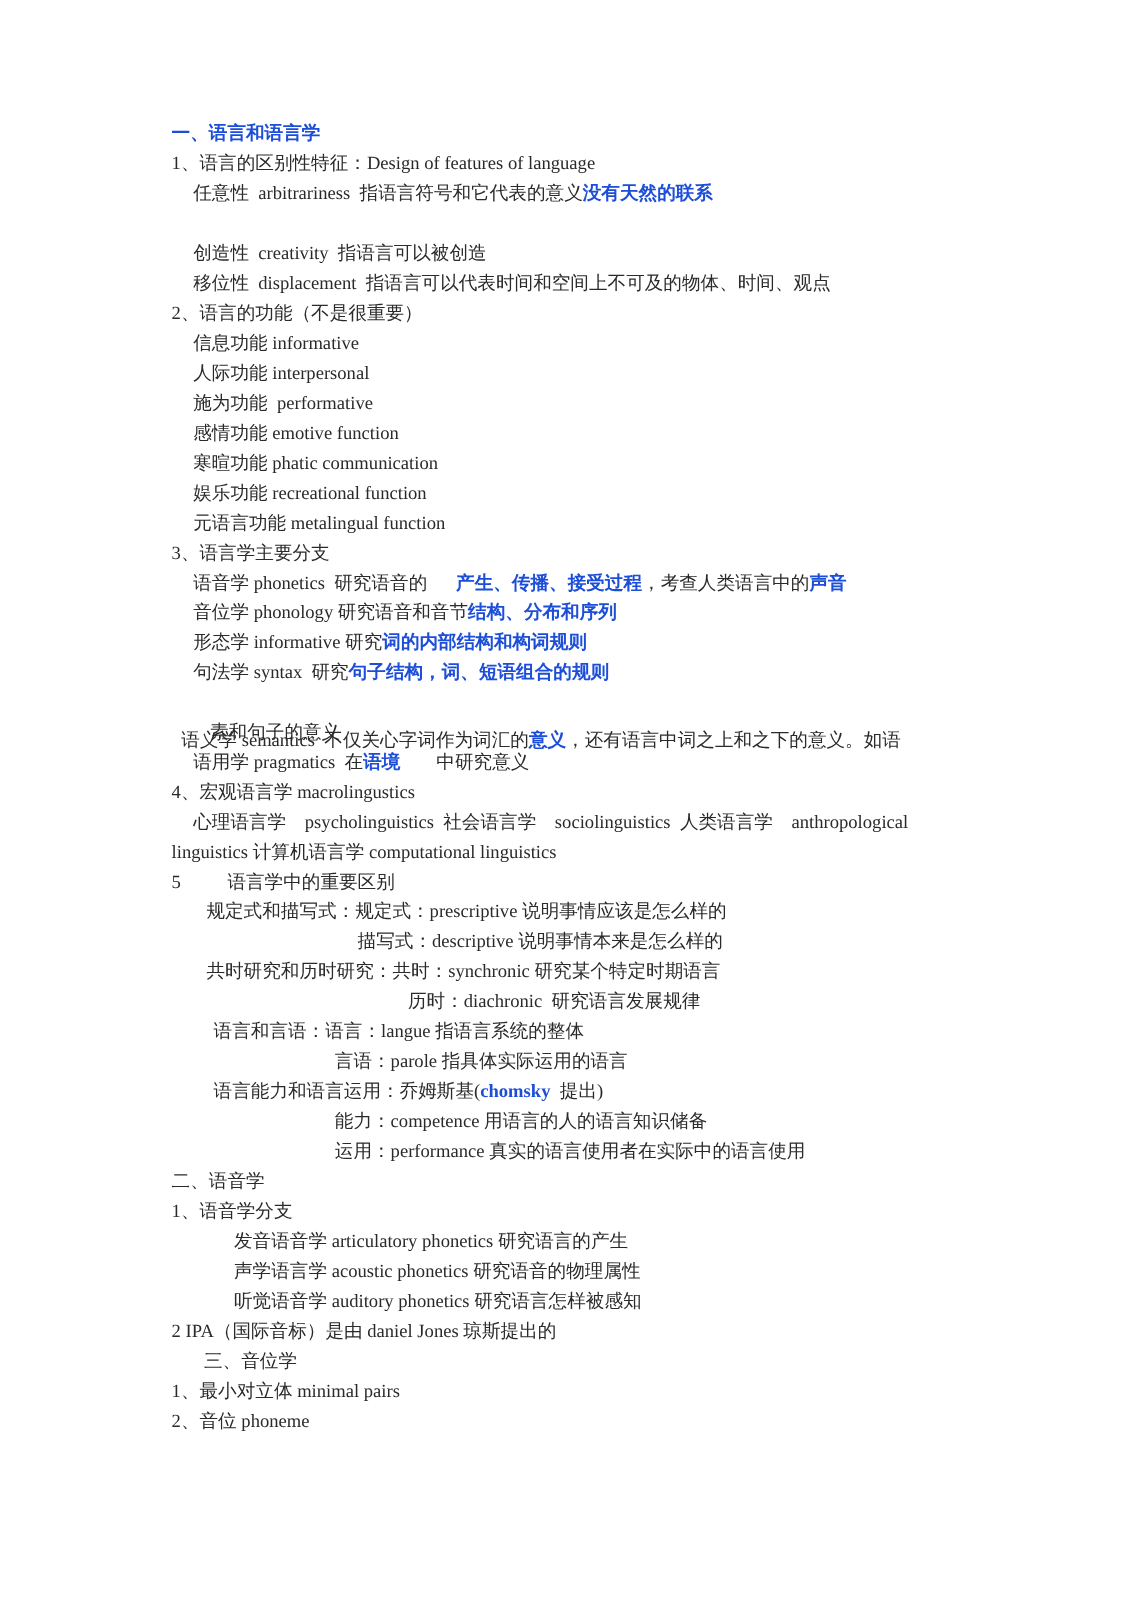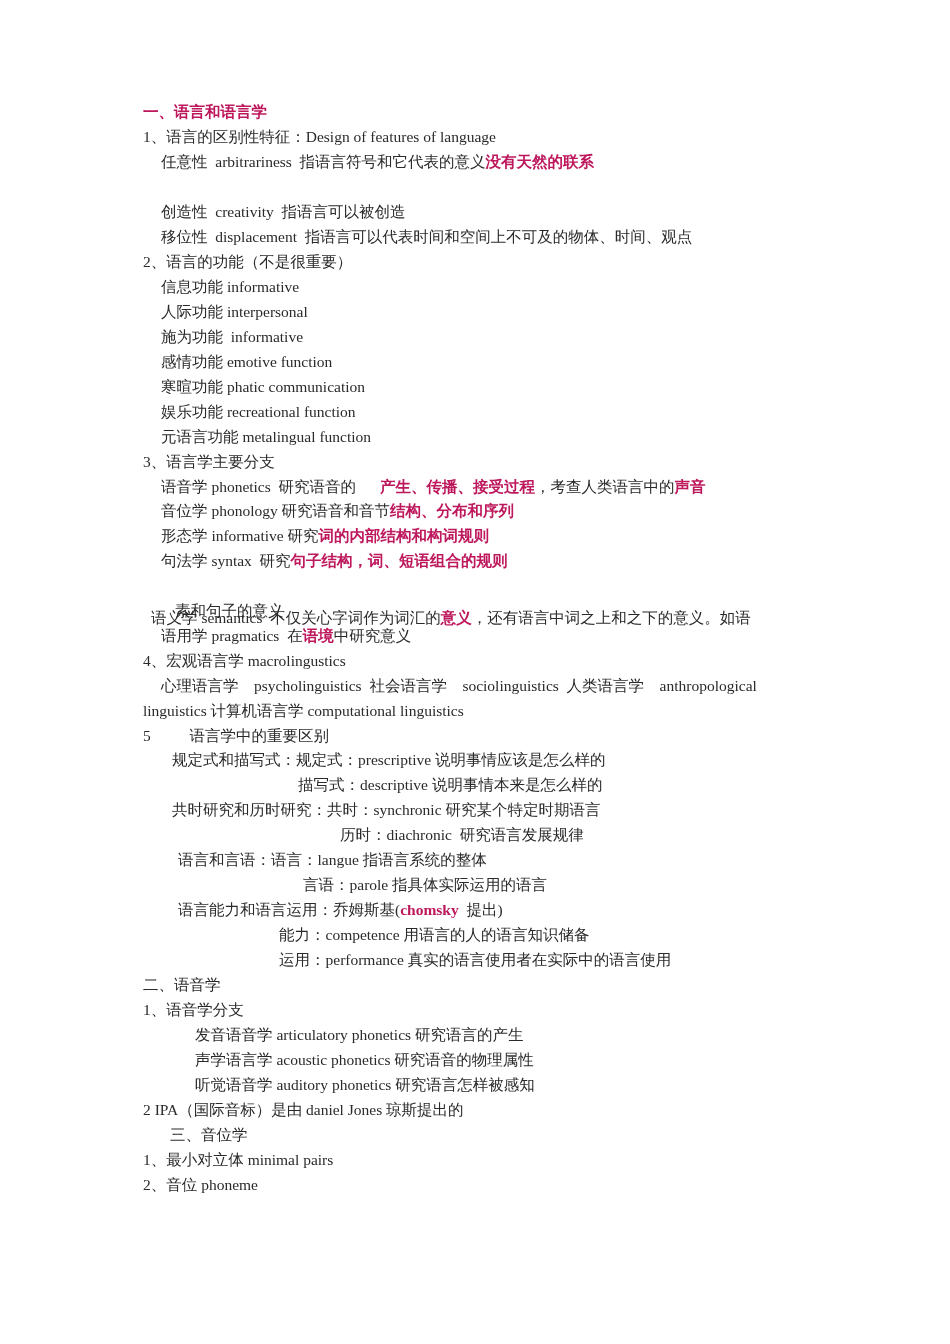--- a/index.html
+++ b/index.html
@@ -1,56 +1,56 @@
 <!DOCTYPE html>
 <html><head>
 <meta charset="utf-8">
 <style>
   html, body { margin:0; padding:0; background:#ffffff; }
   body { width:950px; height:1344px; position:relative; overflow:hidden;
          font-family:"Liberation Serif","DejaVu Serif",serif; color:#222; }
   .page { position:absolute; left:0; top:0; width:950px; height:1344px; background:#fff; }
   .line { position:absolute; font-size:15.5px; line-height:20px; white-space:nowrap; color:#2a2a2a; }
-  .line b { font-weight:bold; color:#be185d; }
+  .line b { font-weight:bold; color:#1d4ed8; }
 </style>
 </head>
 <body>
 
 <div class="page" id="page">
     <div class="line" style="left: 143px; top: 102px;"><b style="white-space: pre;">一、语言和语言学</b></div>
     <div class="line" style="left: 143px; top: 127px;"><span style="white-space: pre;">1、语言的区别性特征：Design of features of language</span></div>
     <div class="line" style="left: 161px; top: 152px;"><span style="white-space: pre;">任意性  arbitrariness  指语言符号和它代表的意义</span><b style="white-space: pre;">没有天然的联系</b></div>
     <div class="line" style="left: 161px; top: 202px;"><span style="white-space: pre;">创造性  creativity  指语言可以被创造</span></div>
     <div class="line" style="left: 161px; top: 227px;"><span style="white-space: pre;">移位性  displacement  指语言可以代表时间和空间上不可及的物体、时间、观点</span></div>
     <div class="line" style="left: 143px; top: 252px;"><span style="white-space: pre;">2、语言的功能（不是很重要）</span></div>
     <div class="line" style="left: 161px; top: 277px;"><span style="white-space: pre;">信息功能 informative</span></div>
     <div class="line" style="left: 161px; top: 302px;"><span style="white-space: pre;">人际功能 interpersonal</span></div>
-    <div class="line" style="left: 161px; top: 327px;"><span style="white-space: pre;">施为功能  informative</span></div>
+    <div class="line" style="left: 161px; top: 327px;"><span style="white-space: pre;">施为功能  performative</span></div>
     <div class="line" style="left: 161px; top: 352px;"><span style="white-space: pre;">感情功能 emotive function</span></div>
     <div class="line" style="left: 161px; top: 377px;"><span style="white-space: pre;">寒暄功能 phatic communication</span></div>
     <div class="line" style="left: 161px; top: 402px;"><span style="white-space: pre;">娱乐功能 recreational function</span></div>
     <div class="line" style="left: 161px; top: 427px;"><span style="white-space: pre;">元语言功能 metalingual function</span></div>
     <div class="line" style="left: 143px; top: 452px;"><span style="white-space: pre;">3、语言学主要分支</span></div>
     <div class="line" style="left: 161px; top: 477px;"><span style="white-space: pre;">语音学 phonetics  研究语音的</span><b style="white-space: pre; padding-left: 24px;">产生、传播、接受过程</b><span style="white-space: pre;">，考查人类语言中的</span><b style="white-space: pre;">声音</b></div>
     <div class="line" style="left: 161px; top: 501px;"><span style="white-space: pre;">音位学 phonology 研究语音和音节</span><b style="white-space: pre;">结构、分布和序列</b></div>
     <div class="line" style="left: 161px; top: 526px;"><span style="white-space: pre;">形态学 informative 研究</span><b style="white-space: pre;">词的内部结构和构词规则</b></div>
     <div class="line" style="left: 161px; top: 551px;"><span style="white-space: pre;">句法学 syntax  研究</span><b style="white-space: pre;">句子结构，词、短语组合的规则</b></div>
     <div class="line" style="left: 151px; top: 576px; margin-top: 32px;"><span style="white-space: pre;">语义学 semantics  不仅关心字词作为词汇的</span><b style="white-space: pre;">意义</b><span style="white-space: pre;">，还有语言中词之上和之下的意义。如语</span></div>
     <div class="line" style="left: 143px; top: 601px; margin-left: 32px;"><span style="white-space: pre;">素和句子的意义</span></div>
-    <div class="line" style="left: 161px; top: 626px;"><span style="white-space: pre;">语用学 pragmatics  在</span><b style="white-space: pre;">语境</b><span style="white-space: pre;">中研究意义</span></div>
+    <div class="line" style="left: 161px; top: 626px;"><span style="white-space: pre;">语用学 pragmatics  在</span><b style="white-space: pre;">语境</b><span style="white-space: pre; margin-left: 30px;">中研究意义</span></div>
     <div class="line" style="left: 143px; top: 651px;"><span style="white-space: pre;">4、宏观语言学 macrolingustics</span></div>
     <div class="line" style="left: 161px; top: 676px;"><span style="white-space: pre;">心理语言学    psycholinguistics  社会语言学    sociolinguistics  人类语言学    anthropological</span></div>
     <div class="line" style="left: 143px; top: 701px;"><span style="white-space: pre;">linguistics 计算机语言学 computational linguistics</span></div>
     <div class="line" style="left: 143px; top: 726px;"><span style="white-space: pre;">5          语言学中的重要区别</span></div>
     <div class="line" style="left: 172px; top: 750px;"><span style="white-space: pre;">规定式和描写式：规定式：prescriptive 说明事情应该是怎么样的</span></div>
     <div class="line" style="left: 298px; top: 775px;"><span style="white-space: pre;">描写式：descriptive 说明事情本来是怎么样的</span></div>
     <div class="line" style="left: 172px; top: 800px;"><span style="white-space: pre;">共时研究和历时研究：共时：synchronic 研究某个特定时期语言</span></div>
     <div class="line" style="left: 340px; top: 825px;"><span style="white-space: pre;">历时：diachronic  研究语言发展规律</span></div>
     <div class="line" style="left: 178px; top: 850px;"><span style="white-space: pre;">语言和言语：语言：langue 指语言系统的整体</span></div>
-    <div class="line" style="left: 279px; top: 875px;"><span style="white-space: pre; margin-left: 24px;">言语：parole 指具体实际运用的语言</span></div>
+    <div class="line" style="left: 279px; top: 875px;"><span style="white-space: pre;">言语：parole 指具体实际运用的语言</span></div>
     <div class="line" style="left: 178px; top: 900px;"><span style="white-space: pre;">语言能力和语言运用：乔姆斯基(</span><b style="white-space: pre;">chomsky</b><span style="white-space: pre;">  提出)</span></div>
     <div class="line" style="left: 279px; top: 925px;"><span style="white-space: pre;">能力：competence 用语言的人的语言知识储备</span></div>
     <div class="line" style="left: 279px; top: 950px;"><span style="white-space: pre;">运用：performance 真实的语言使用者在实际中的语言使用</span></div>
     <div class="line" style="left: 143px; top: 975px;"><span style="white-space: pre;">二、语音学</span></div>
     <div class="line" style="left: 143px; top: 1000px;"><span style="white-space: pre;">1、语音学分支</span></div>
     <div class="line" style="left: 195px; top: 1025px;"><span style="white-space: pre;">发音语音学 articulatory phonetics 研究语言的产生</span></div>
     <div class="line" style="left: 195px; top: 1050px;"><span style="white-space: pre;">声学语言学 acoustic phonetics 研究语音的物理属性</span></div>
     <div class="line" style="left: 195px; top: 1075px;"><span style="white-space: pre;">听觉语音学 auditory phonetics 研究语言怎样被感知</span></div>
     <div class="line" style="left: 143px; top: 1100px;"><span style="white-space: pre;">2 IPA（国际音标）是由 daniel Jones 琼斯提出的</span></div>
     <div class="line" style="left: 143px; top: 1125px; margin-left: 27px;"><span style="white-space: pre;">三、音位学</span></div>

